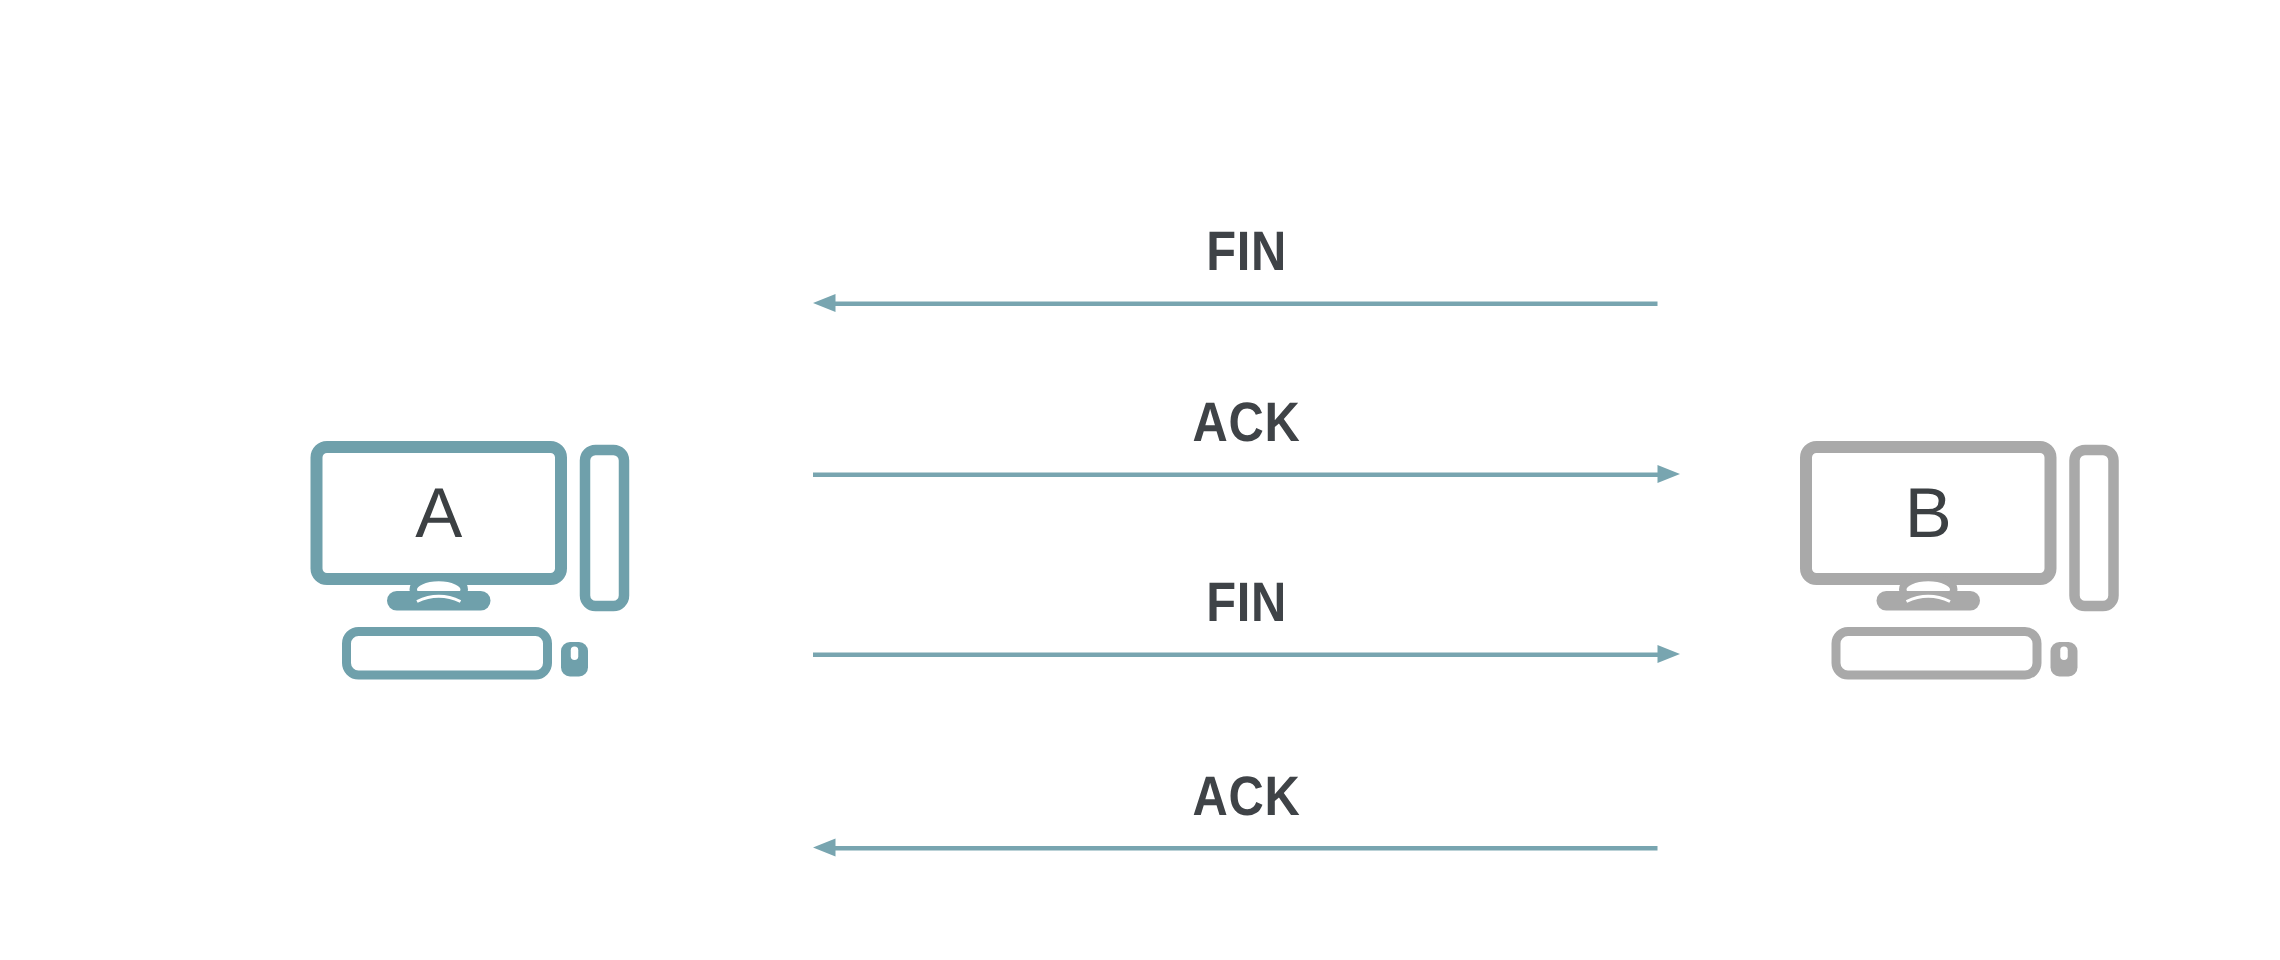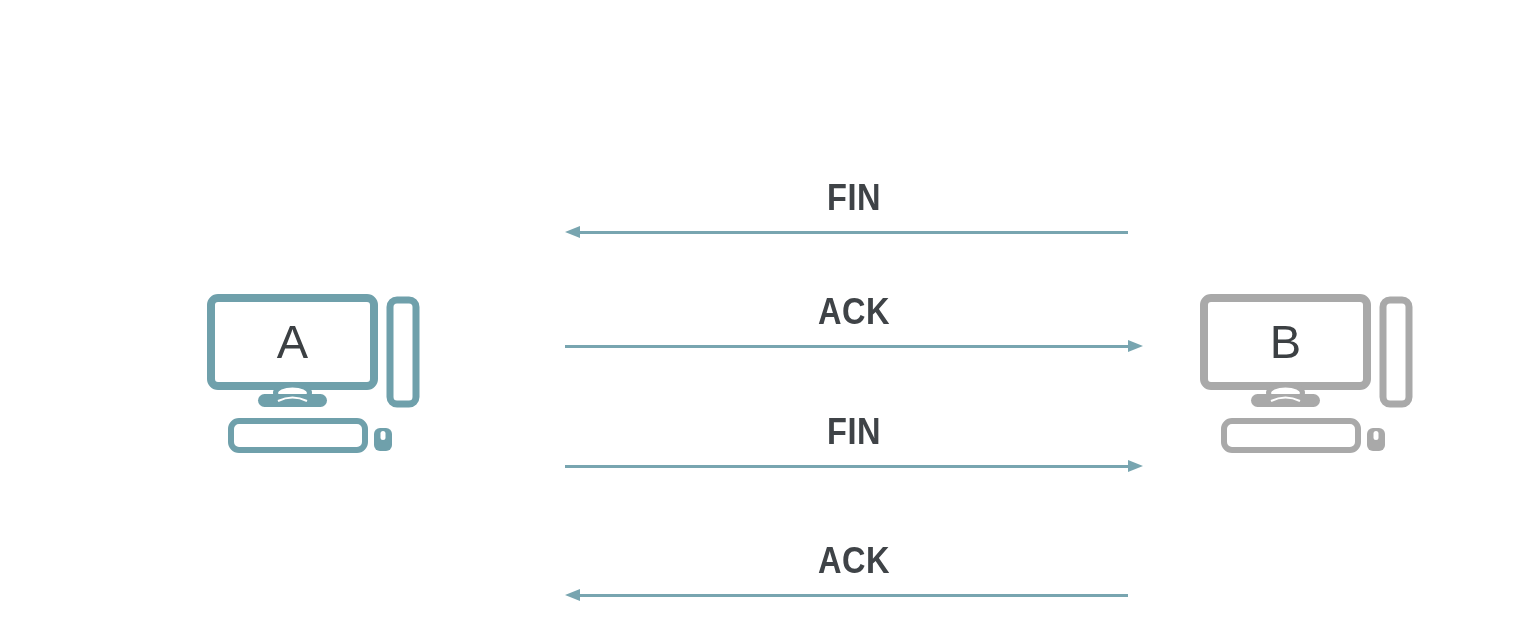--- a/index.html
+++ b/index.html
@@ -18,21 +18,21 @@
   .pc-a { left: 206px; top: 293px; }
   .pc-b { left: 1199px; top: 293px; }
   .node-letter {
     font-family: "Liberation Sans", sans-serif;
     font-size: 47px;
     font-weight: 500;
     fill: #3c4043;
   }
 
   
-  .msg { position: absolute; left: 565px; width: 578px; margin-top: 30px; }
+  .msg { position: absolute; left: 542px; width: 578px; }
   .msg-label {
     display: block;
     text-align: center;
     font-size: 37px;
     line-height: 40px;
     font-weight: bold;
     letter-spacing: 0.5px;
     color: #3f4347;
     transform: scaleX(0.88);
     transform-origin: center;

